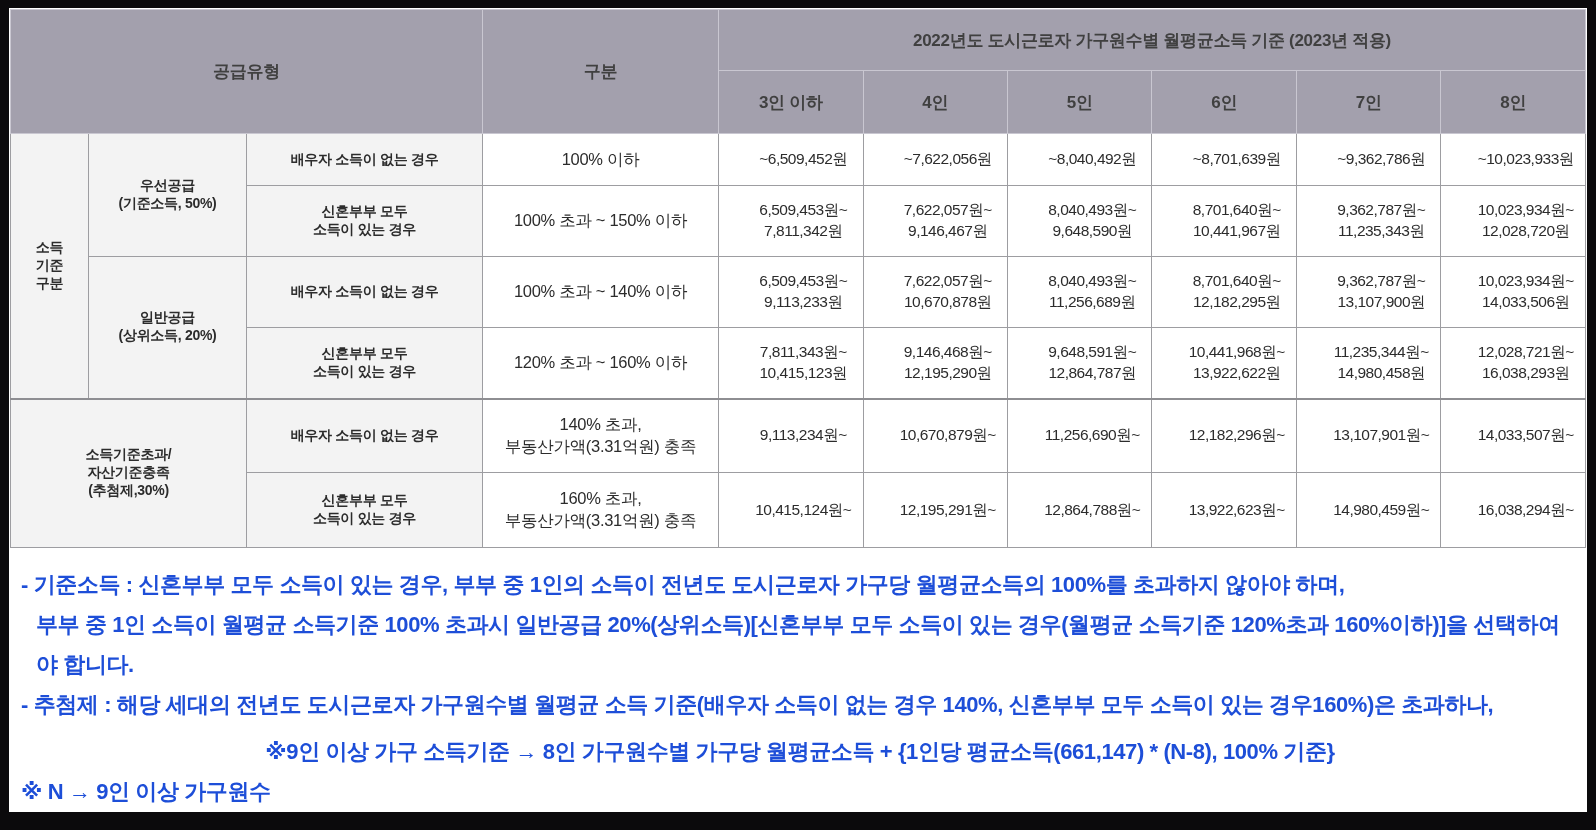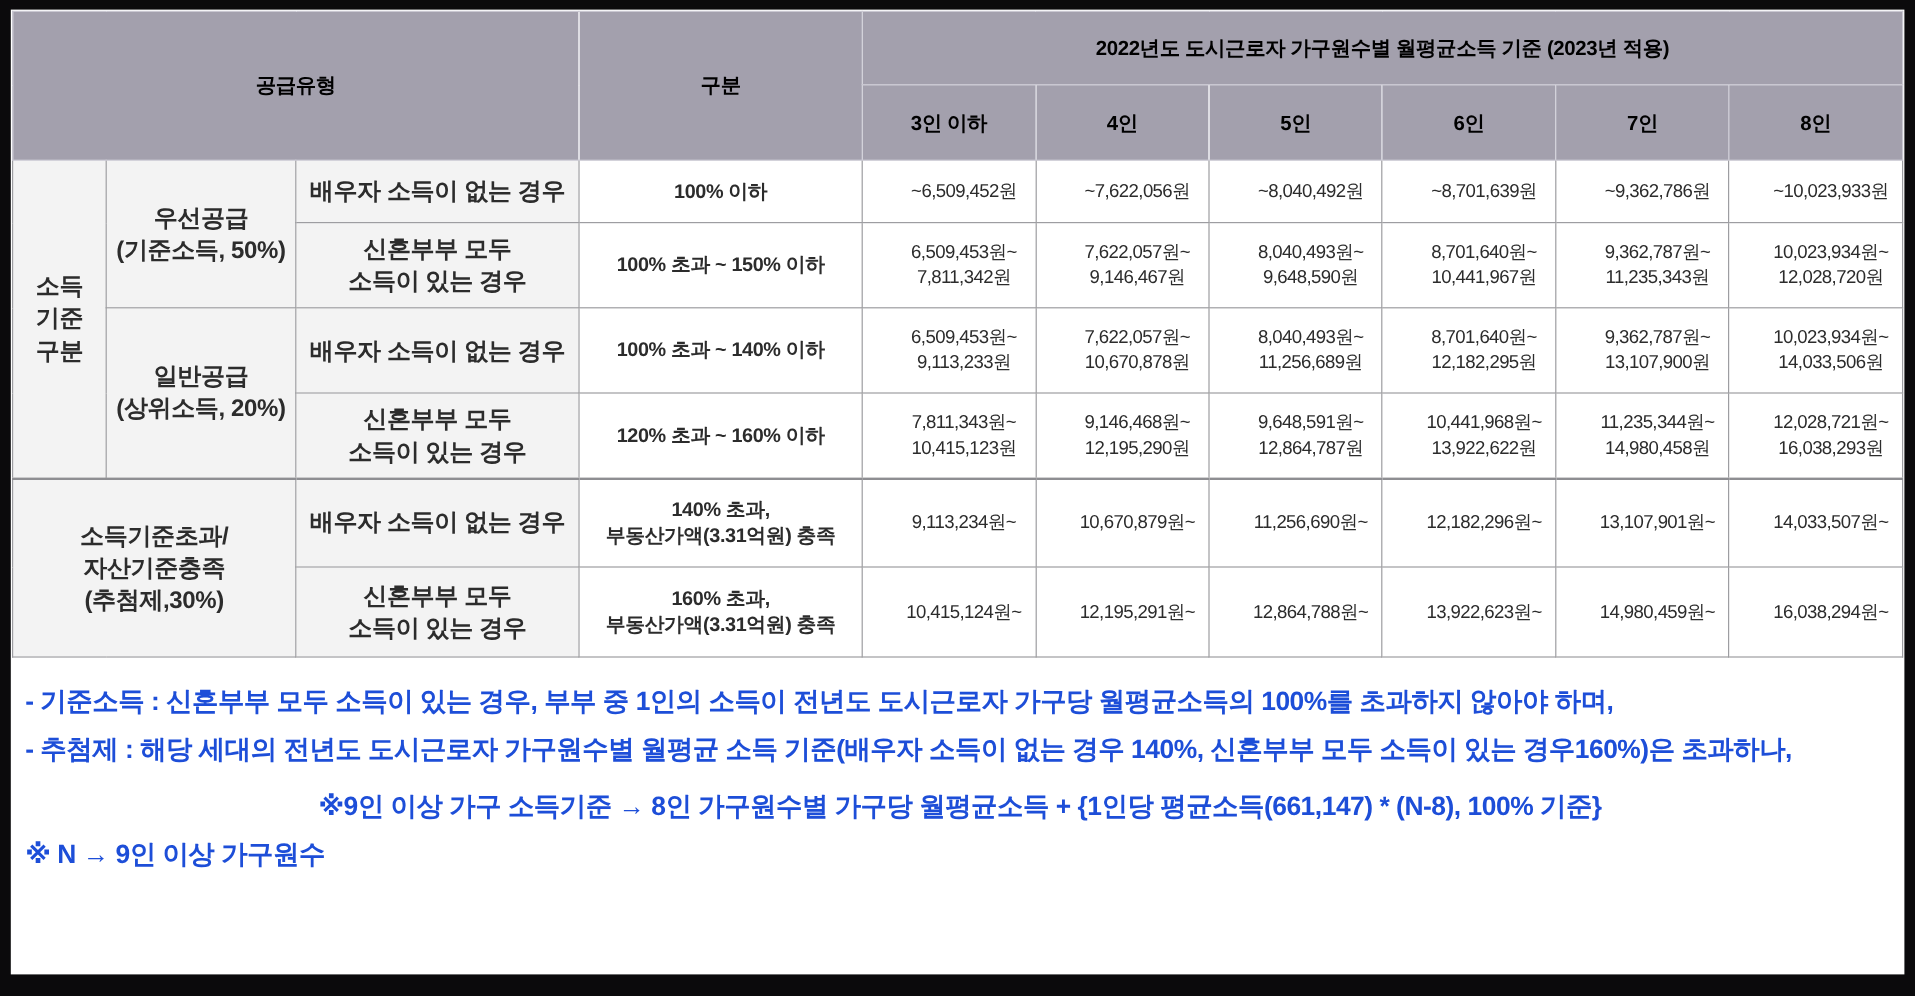--- a/index.html
+++ b/index.html
@@ -33,41 +33,41 @@
   }
   .income-table th, .income-table td {
     text-align: center;
     vertical-align: middle;
     white-space: pre-line;
     padding: 2px 3px;
     overflow: hidden;
   }
   .income-table thead th {
     background: #a3a0ad;
-    color: #000000;
+    color: #404040;
     font-weight: 600;
     font-size: 17px;
     border: 1px solid #c9c7d1;
   }
   .income-table thead tr.top th { height: 56px; }
   .income-table thead tr.sub th { height: 58px; }
   .income-table tbody td {
     border: 1px solid #9d9da1;
     color: #2c2c2c;
   }
   .income-table tbody tr { background: #ffffff; }
   td.lbl {
     background: #f3f3f3;
     font-weight: 600;
-    font-size: 20px;
+    font-size: 14px;
     color: #333333;
   }
   td.rng {
     background: #ffffff;
-    font-weight: 700;
+    font-weight: 400;
     font-size: 16.5px;
     color: #2e2e2e;
   }
   td.val {
     background: #ffffff;
     font-weight: 500;
     font-size: 15.5px;
     color: #222222;
     letter-spacing: -0.5px;
     padding-left: 28px;
@@ -218,19 +218,20 @@
           <td class="val">12,864,788원~</td>
           <td class="val">13,922,623원~</td>
           <td class="val">14,980,459원~</td>
           <td class="val">16,038,294원~</td>
         </tr>
       </tbody>
     </table>
 
     <div class="notes">
       <div class="note">- 기준소득 : 신혼부부 모두 소득이 있는 경우, 부부 중 1인의 소득이 전년도 도시근로자 가구당 월평균소득의 100%를 초과하지 않아야 하며,</div>
+      <div class="note indent">부부 중 1인 소득이 월평균 소득기준 100% 초과시 일반공급 20%(상위소득)[신혼부부 모두 소득이 있는 경우(월평균 소득기준 120%초과 160%이하)]을 선택하여야 합니다.</div>
       <div class="note">- 추첨제 : 해당 세대의 전년도 도시근로자 가구원수별 월평균 소득 기준(배우자 소득이 없는 경우 140%, 신혼부부 모두 소득이 있는 경우160%)은 초과하나,</div>
       <div class="note gap">※9인 이상 가구 소득기준 → 8인 가구원수별 가구당 월평균소득 + {1인당 평균소득(661,147) * (N-8), 100% 기준}</div>
       <div class="note">※ N → 9인 이상 가구원수</div>
     </div>
 
   </div>
 </div>
 
 </body></html>

